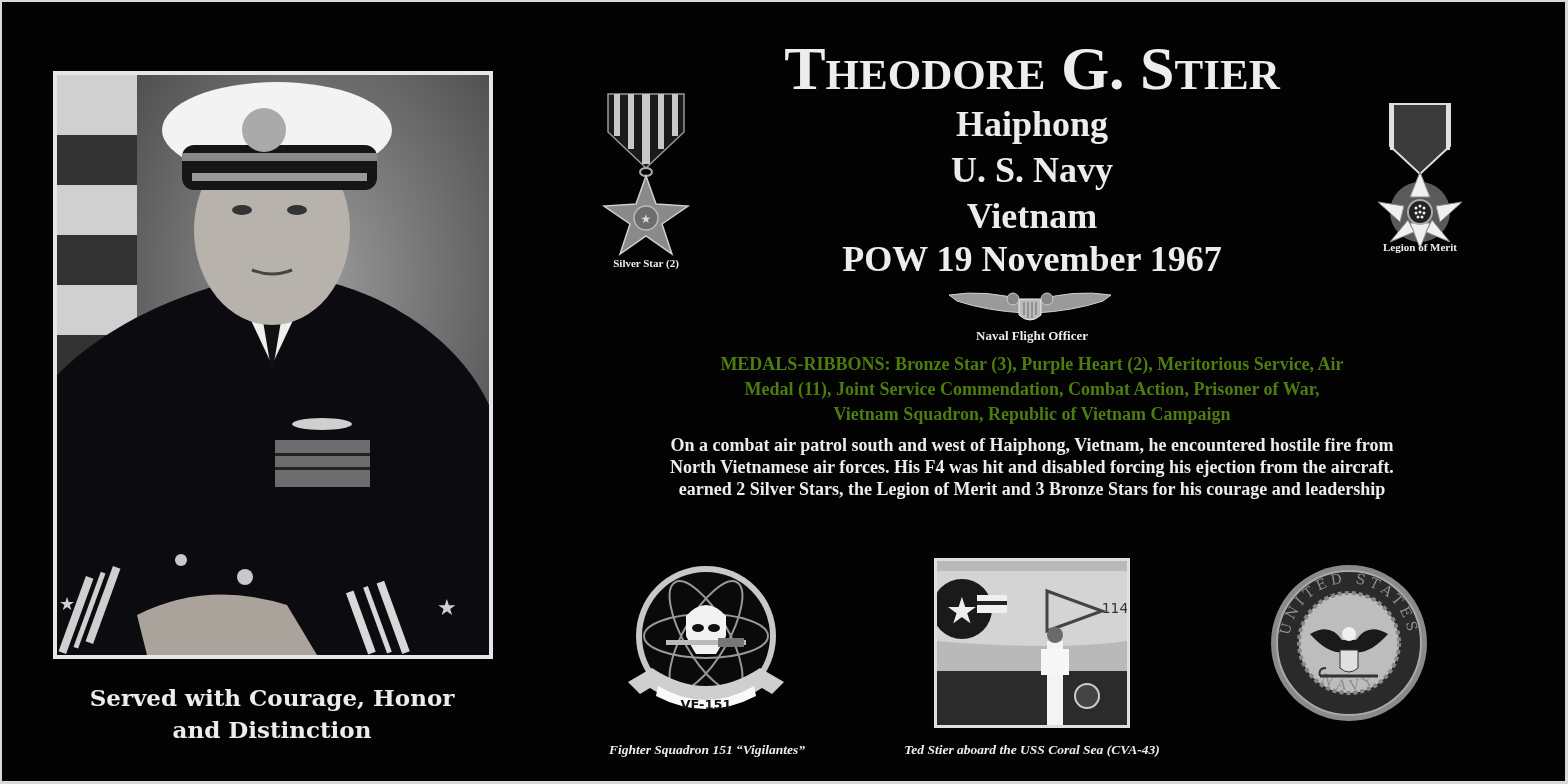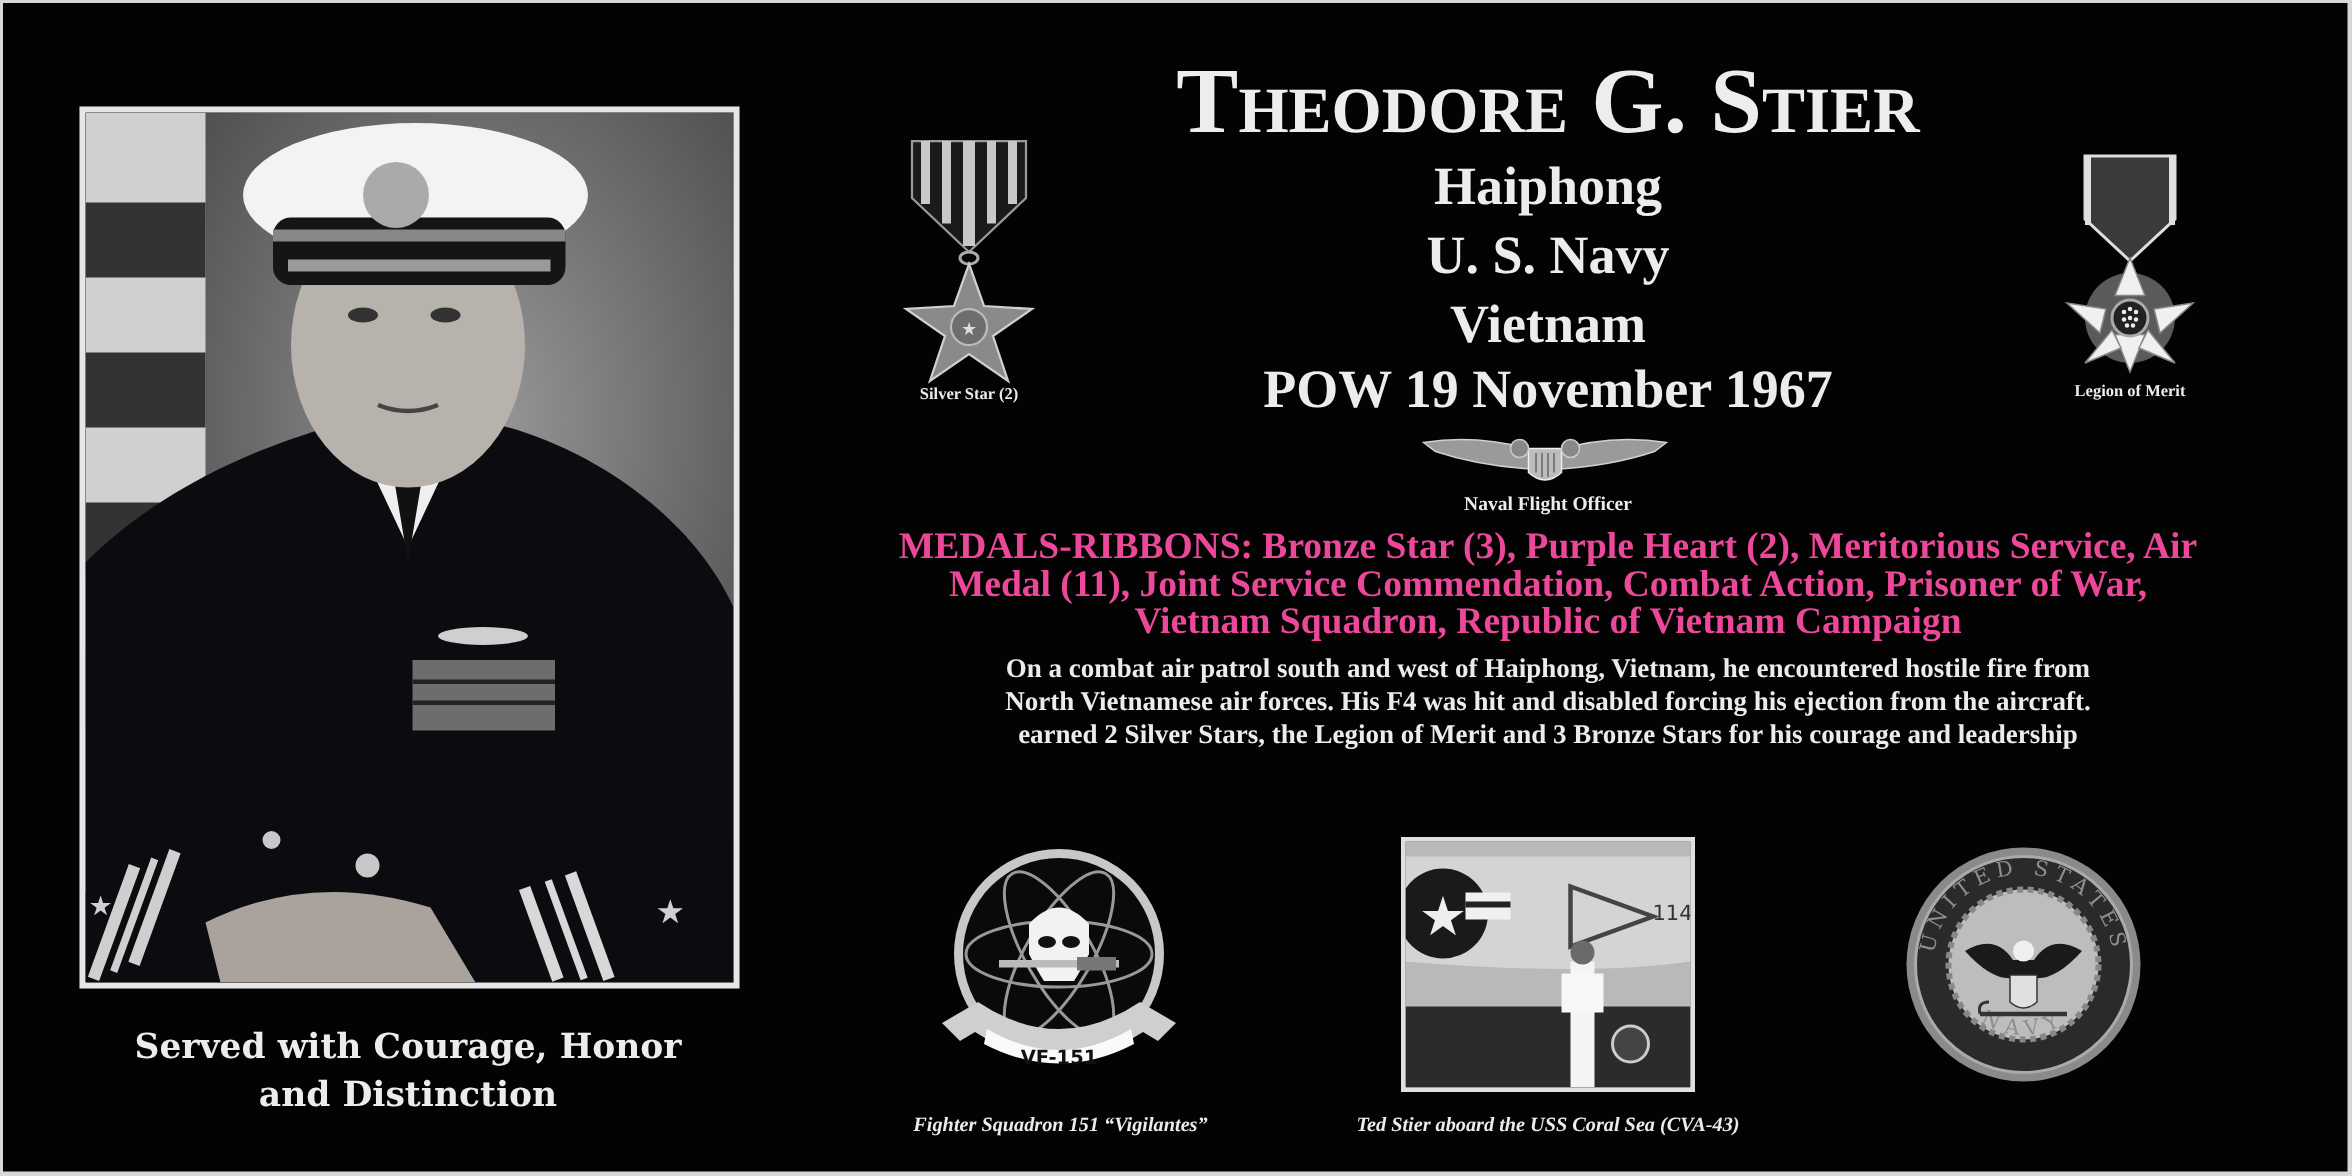--- a/index.html
+++ b/index.html
@@ -26,21 +26,21 @@
   .sub { left: 700px; width: 660px; font-size: 36px; line-height: 46px; font-weight: bold; color: #ececec; font-family: "Liberation Serif", "DejaVu Serif", serif; }
   .sub.rank { top: 99px; }
   .sub.branch { top: 145px; }
   .sub.war { top: 191px; }
   .sub.pow { top: 234px; }
 
   .medal-label { font-size: 11px; color: #ececec; font-weight: bold; font-family: "Liberation Serif", serif; }
 
   .wings-label { left: 930px; top: 326px; width: 200px; font-size: 13px; font-weight: bold; font-family: "Liberation Serif", serif; }
 
-  .medals-text { left: 590px; top: 350px; width: 880px; font-size: 25px; line-height: 25px; font-family: "Liberation Serif", serif; font-weight: bold; color: #ec4899; }
+  .medals-text { left: 590px; top: 350px; width: 880px; font-size: 18px; line-height: 25px; font-family: "Liberation Serif", serif; font-weight: bold; color: #4d7c0f; }
   .bio { left: 572px; top: 432px; width: 916px; font-size: 18px; line-height: 22px; font-family: "Liberation Serif", serif; font-weight: bold; color: #ececec; }
 
   .caption { font-size: 13.5px; font-weight: bold; font-family: "Liberation Serif", serif; color: #ececec; white-space: nowrap; font-style: italic; }
 
   .ship-photo { left: 932px; top: 556px; width: 196px; height: 170px; box-sizing: border-box; border: 3px solid #e0e0e0; background: #7a7a7a; overflow: hidden; }
 </style>
 </head>
 <body>
 
 <div class="plaque">
@@ -147,21 +147,21 @@
           <circle cx="46" cy="104" r="1.5"></circle>
           <circle cx="50" cy="106" r="1.5"></circle>
           <circle cx="42" cy="111" r="1.5"></circle>
           <circle cx="46" cy="110" r="1.5"></circle>
           <circle cx="50" cy="111" r="1.5"></circle>
           <circle cx="44" cy="115" r="1.5"></circle>
           <circle cx="48" cy="115" r="1.5"></circle>
         </g>
     </svg>
   </div>
-  <div class="abs medal-label center" style="left:1340px; top:253px; width:156px;">Legion of Merit</div>
+  <div class="abs medal-label center" style="left:1340px; top:239px; width:156px;">Legion of Merit</div>
 
   <div class="abs" style="left:945px; top:283px; width:166px; height:42px;">
     <svg width="166" height="42" viewBox="0 0 166 42">
       <path d="M2 10 Q40 4 78 16 L78 28 Q40 26 10 16 Z" fill="#9a9a9a" stroke="#d0d0d0" stroke-width="1"></path>
       <path d="M164 10 Q126 4 88 16 L88 28 Q126 26 156 16 Z" fill="#9a9a9a" stroke="#d0d0d0" stroke-width="1"></path>
       <path d="M72 14 L94 14 L94 30 Q83 40 72 30 Z" fill="#bcbcbc" stroke="#eee" stroke-width="1"></path>
       <line x1="77" y1="17" x2="77" y2="30" stroke="#666"></line>
         <line x1="81" y1="17" x2="81" y2="33" stroke="#666"></line>
         <line x1="85" y1="17" x2="85" y2="33" stroke="#666"></line>
         <line x1="89" y1="17" x2="89" y2="30" stroke="#666"></line>

